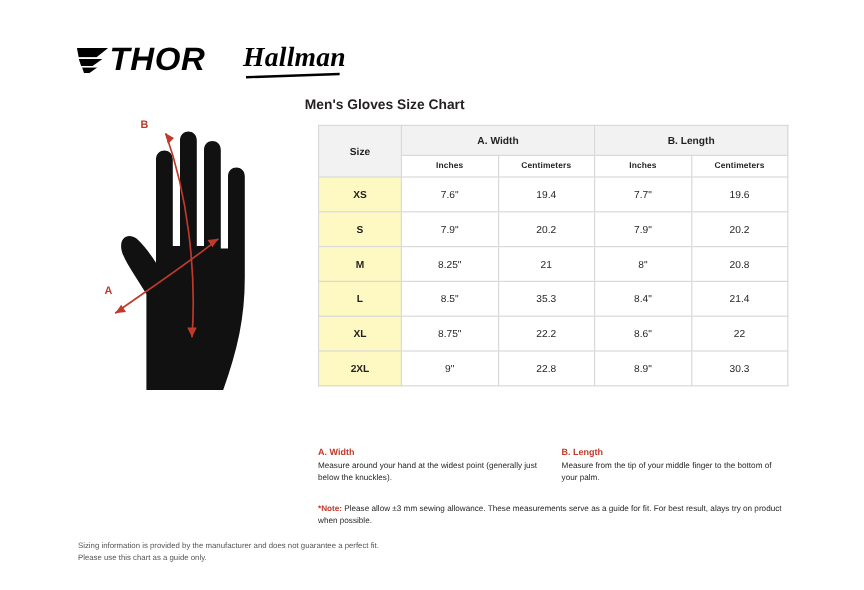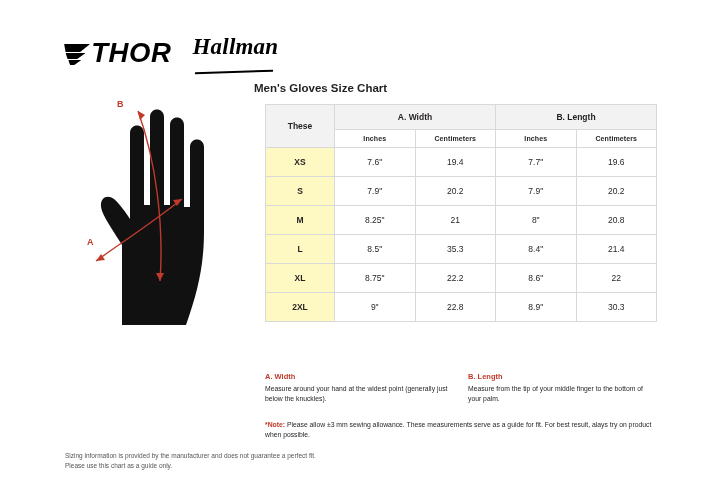--- a/index.html
+++ b/index.html
@@ -21,21 +21,21 @@
     background: #ffffff;
   }
 
   
   .logo-row {
     position: absolute;
     left: 62px;
     top: 34px;
     display: flex;
     align-items: center;
-    gap: 22px;
+    gap: 32px;
   }
   .thor-logo {
     display: flex;
     align-items: center;
     gap: 4px;
   }
   .thor-mark {
     width: 26px;
     height: 24px;
     position: relative;
@@ -74,21 +74,21 @@
   .hallman-word {
     font-family: "Liberation Serif", serif;
     font-style: italic;
     font-size: 23px;
     font-weight: 700;
     color: #000;
     letter-spacing: 0.2px;
   }
   .hallman-wrap {
     position: relative;
-    padding-bottom: 13px;
+    padding-bottom: 3px;
   }
   .hallman-underline {
     position: absolute;
     left: 2px;
     right: 6px;
     bottom: 0;
     height: 2px;
     background: #000;
     transform: skewY(-2deg);
   }
@@ -258,21 +258,21 @@
     </svg>
     <div class="lbl lbl-a">A</div>
     <div class="lbl lbl-b">B</div>
   </div>
 
   <div class="chart-title">Men's Gloves Size Chart</div>
 
   <table class="size-chart">
     <thead>
       <tr>
-        <th class="th-size" rowspan="2">These</th>
+        <th class="th-size" rowspan="2">Size</th>
         <th class="th-group" colspan="2">A. Width</th>
         <th class="th-group" colspan="2">B. Length</th>
       </tr>
       <tr>
         <th class="th-sub">Inches</th>
         <th class="th-sub">Centimeters</th>
         <th class="th-sub">Inches</th>
         <th class="th-sub">Centimeters</th>
       </tr>
     </thead>

